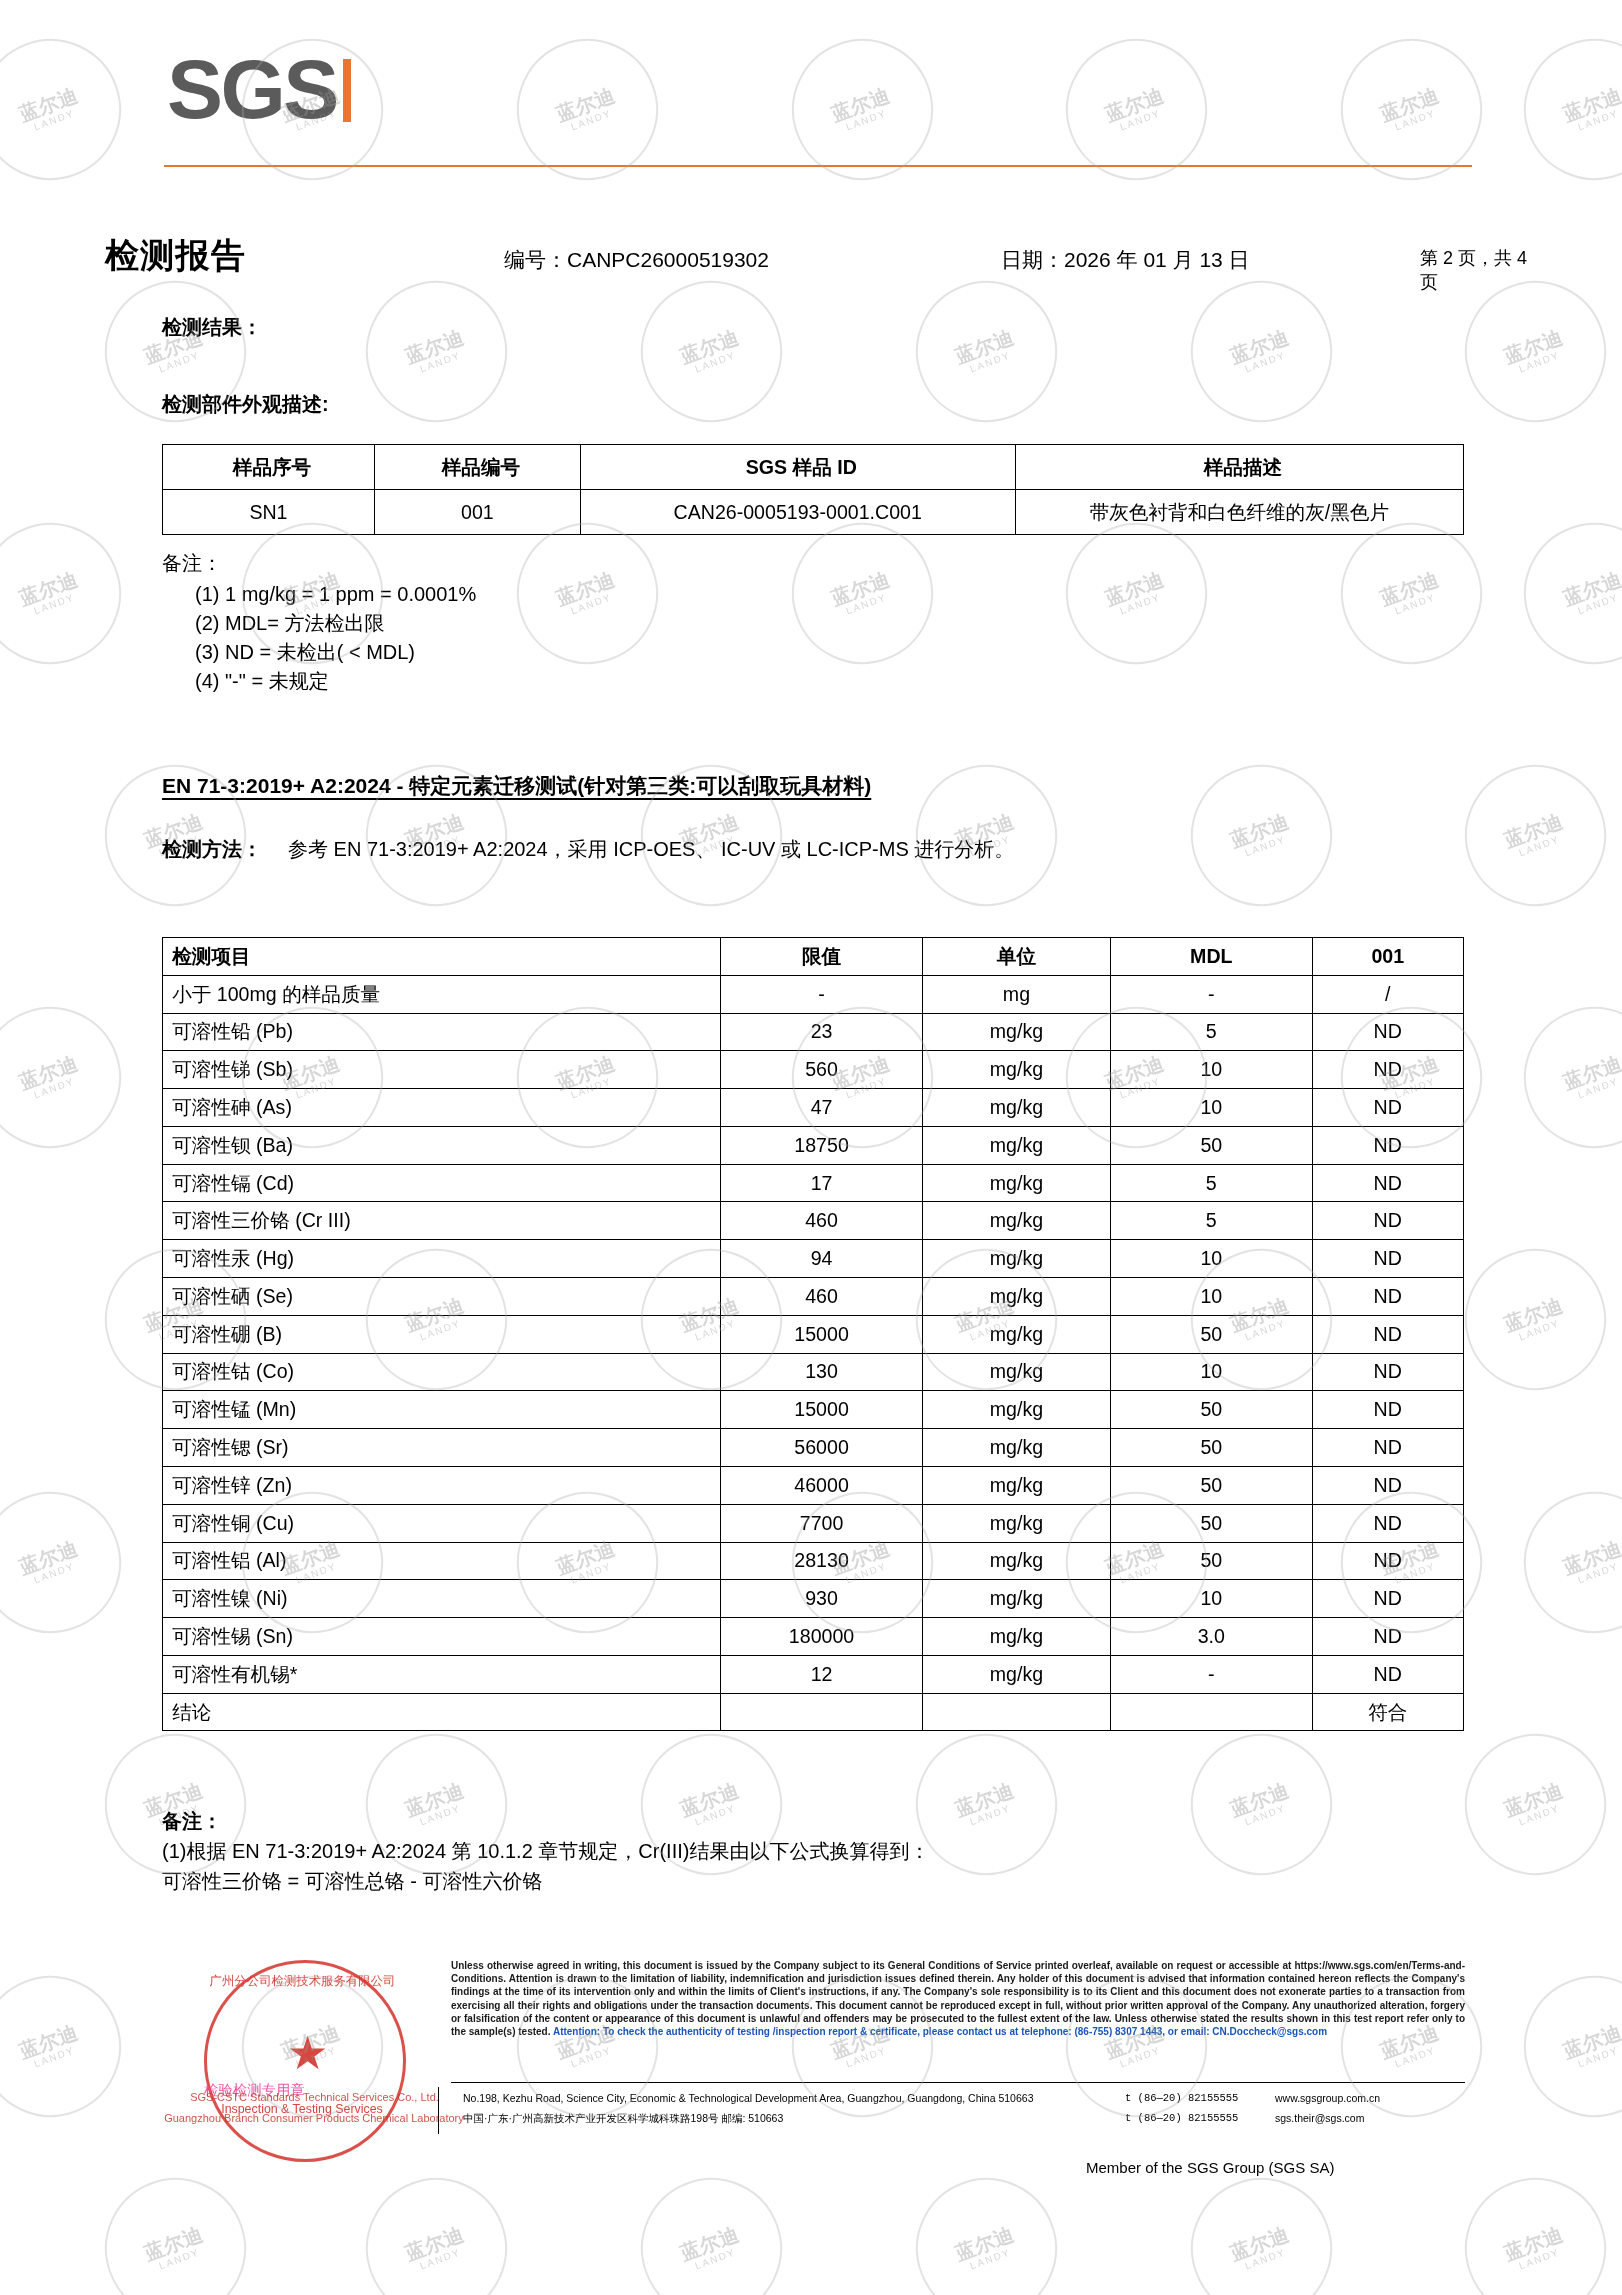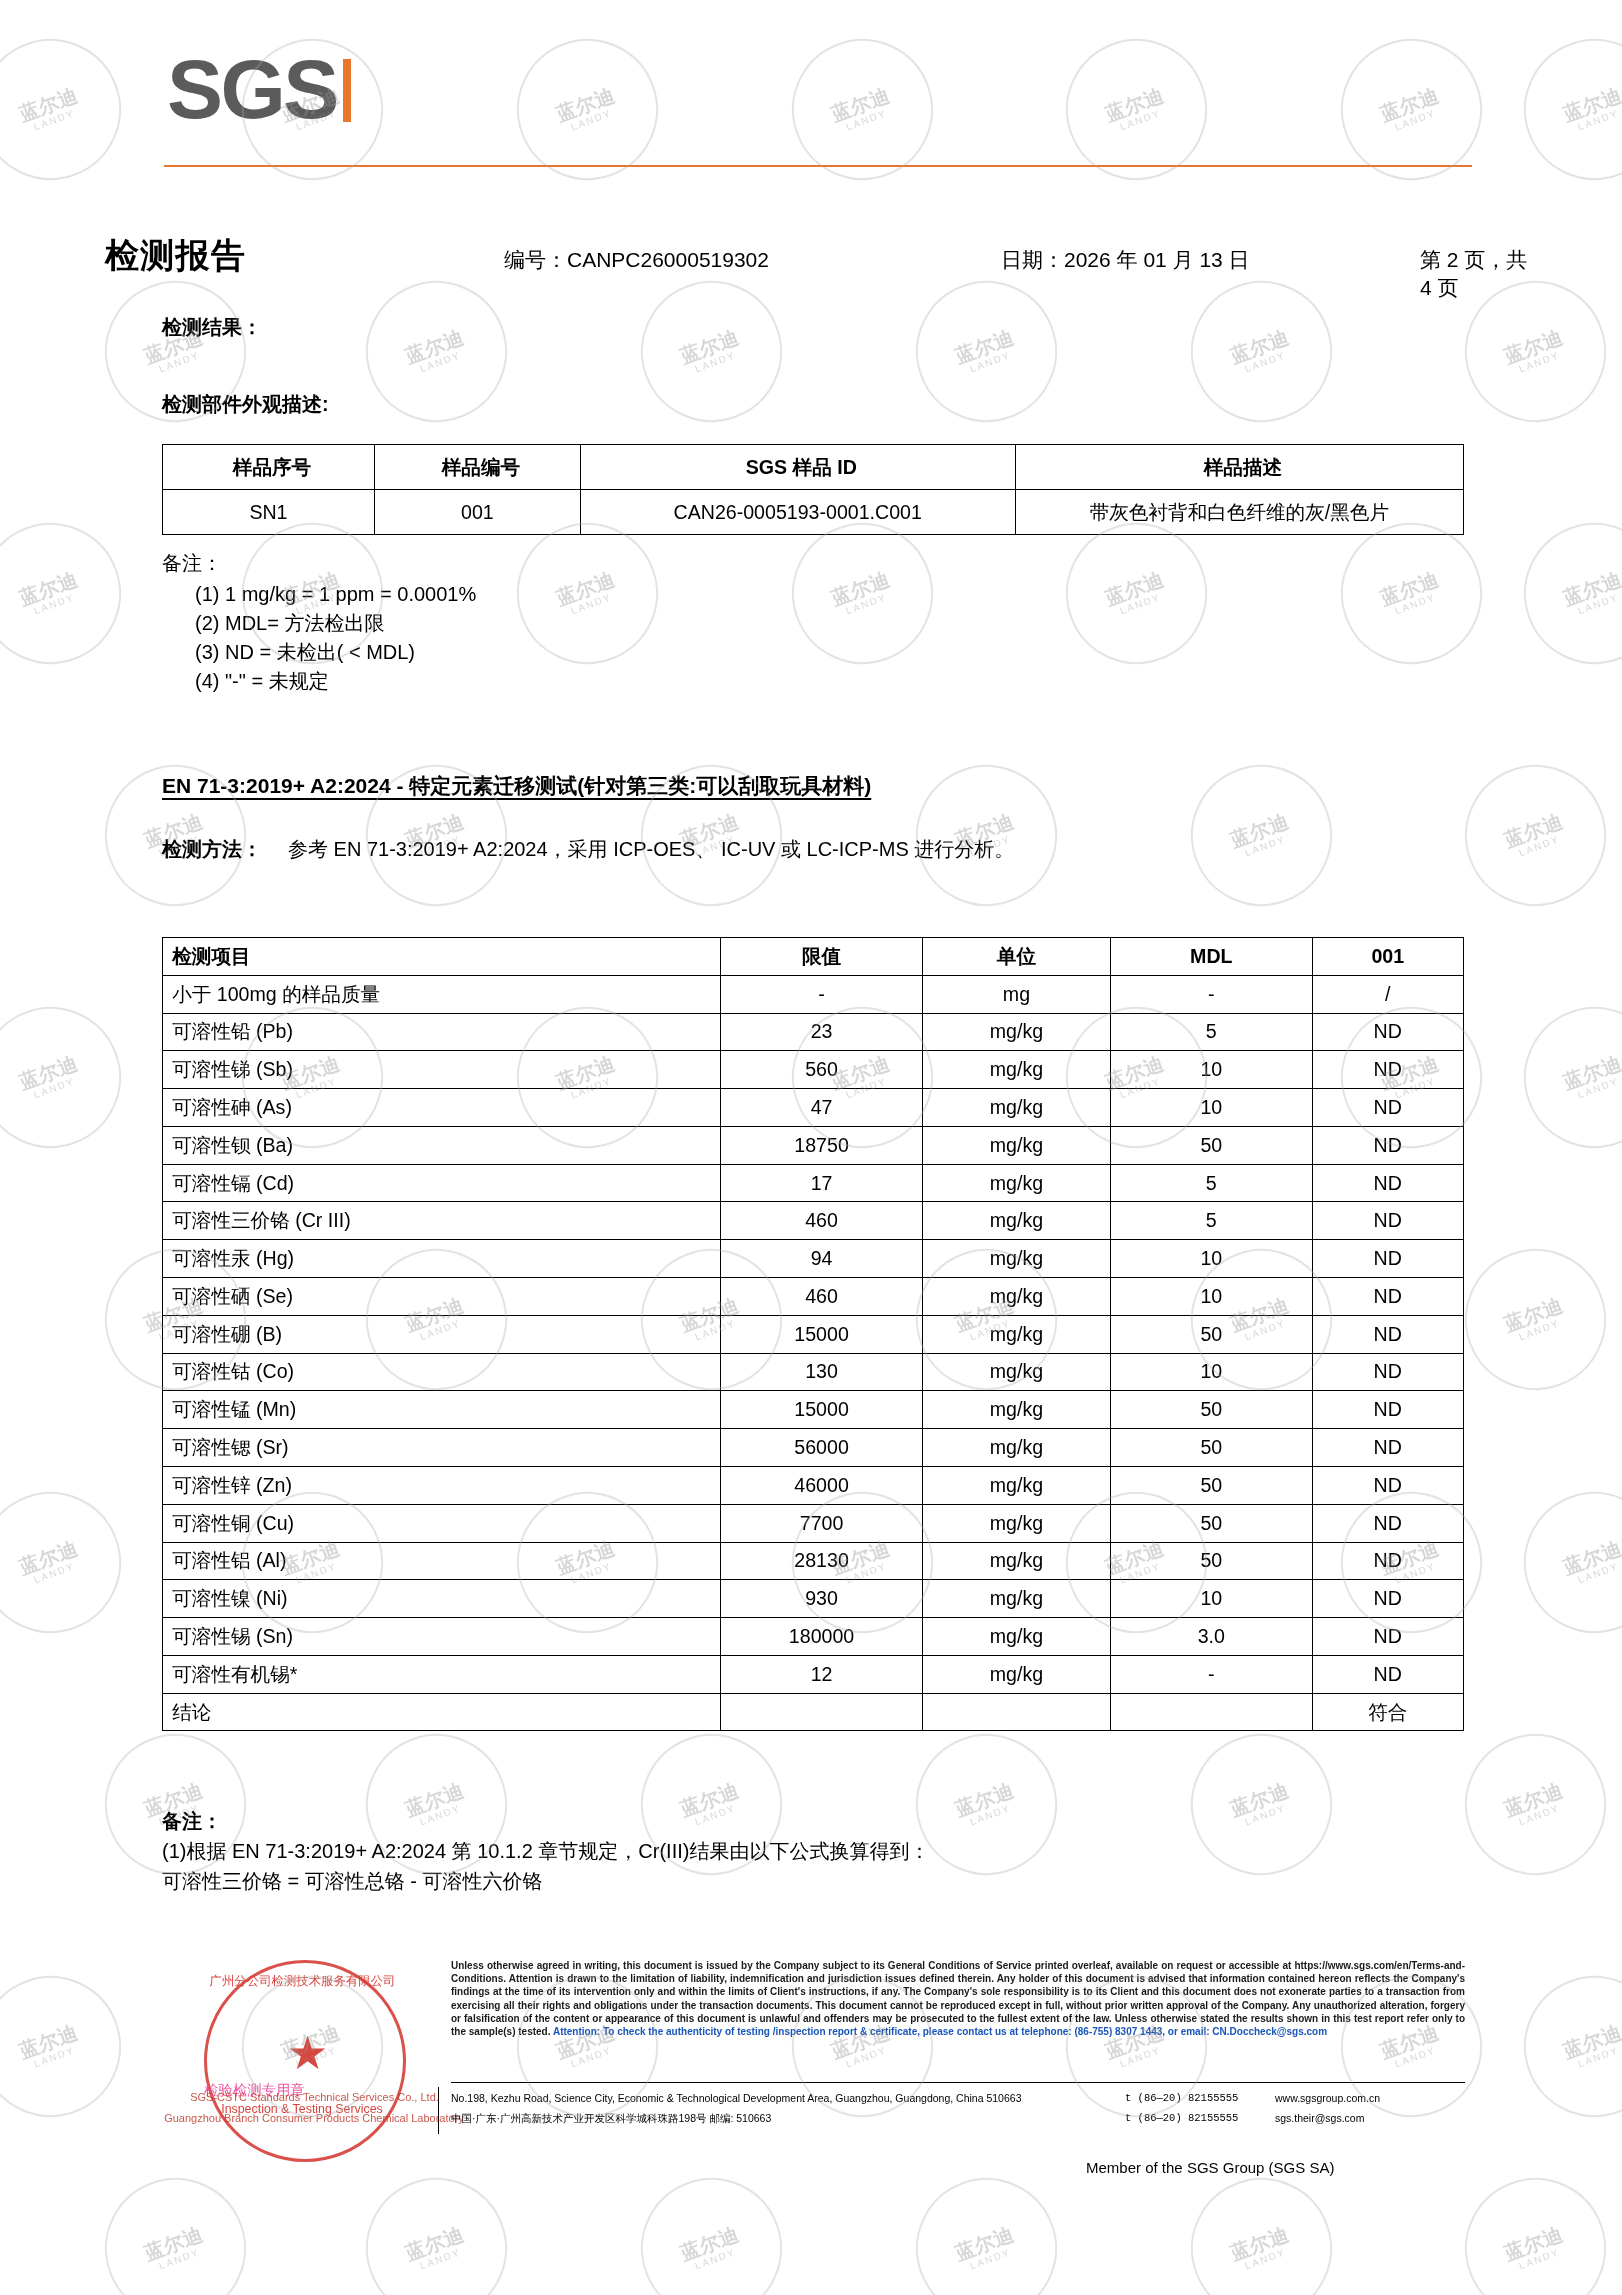--- a/index.html
+++ b/index.html
@@ -100,21 +100,21 @@
     font-size: 21px;
   }
   .doc-date {
     position: absolute;
     left: 896px; top: 2.6px;
     font-size: 21px;
   }
   .doc-page {
     position: absolute;
     left: 1315px; top: 2.6px;
-    font-size: 21px;
+    font-size: 18px;
   }
 
   .sec-label {
     position: absolute;
     font-size: 20px;
     font-weight: bold;
   }
 
   
   table {
@@ -281,21 +281,21 @@
   }
   .contact {
     position: absolute;
     left: 451px;
     top: 2091px;
     width: 1021px;
     font-size: 10.5px;
     line-height: 1.5;
   }
   .contact-row { position: relative; height: 19.6px; }
-  .contact .c1 { position: absolute; left: 0; }
+  .contact .c1 { position: absolute; left: 12px; }
   .contact .c2 { position: absolute; left: 674px; font-family: Liberation Mono, monospace; }
   .contact .c3 { position: absolute; left: 824px; }
 
   .vdiv {
     position: absolute;
     left: 438px;
     top: 2087px;
     width: 1.3px;
     height: 47px;
     background: #000;

